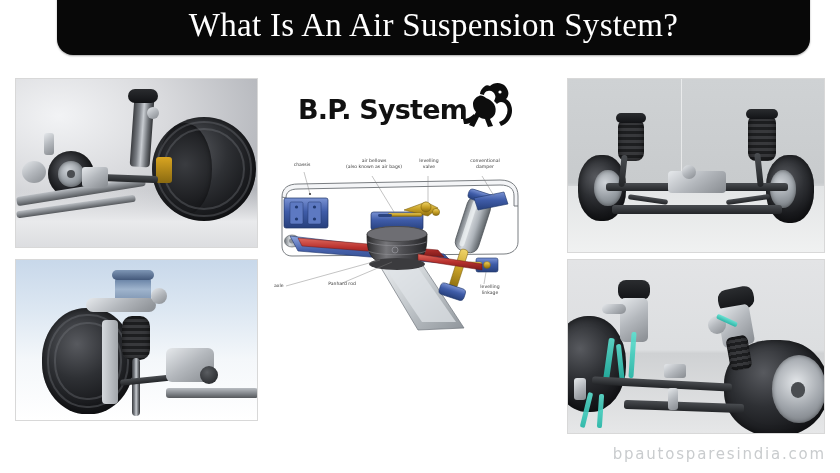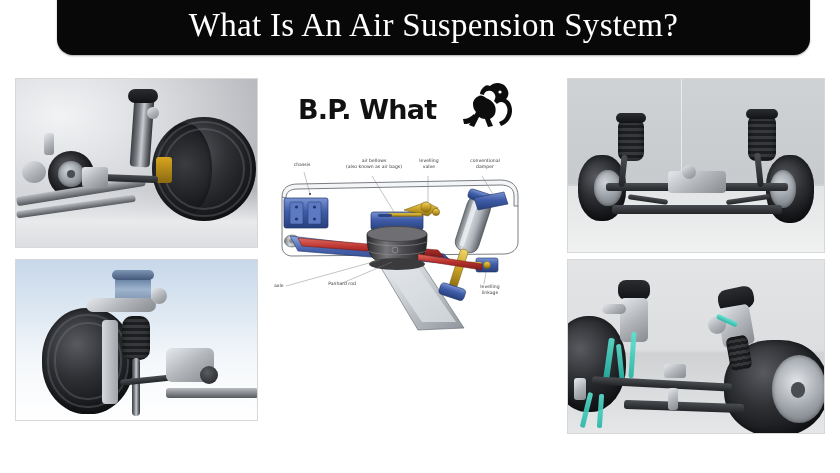--- a/index.html
+++ b/index.html
@@ -362,21 +362,21 @@
     <div class="arm-dark" style="left:24px; top:120px; width:140px; height:8px; transform:rotate(3deg);"></div>
     <div class="arm-dark" style="left:56px; top:142px; width:120px; height:9px; transform:rotate(2deg);"></div>
     <div class="metal-block" style="left:96px; top:104px; width:22px; height:14px; border-radius:3px;"></div>
     <div class="metal-block" style="left:100px; top:128px; width:10px; height:22px;"></div>
     <div class="metal-block" style="left:6px; top:118px; width:12px; height:22px;"></div>
   </div>
 
   <div class="center-col">
 
     <div class="logo-wrap">
-      <div class="logo-word">B.P. What</div>
+      <div class="logo-word">B.P. System</div>
       <svg class="logo-horse" viewBox="0 0 62 52" aria-hidden="true">
         <path fill="#0d0d0d" d="M30 4c3-3 8-4 12-2 3 1 5 4 6 7 1 3 0 6-2 8 2 1 4 3 5 6 2 5 1 11-2 15-2 3-5 5-8 6l-2-4c3-1 6-3 7-6 2-4 2-8 0-11-1-2-3-3-5-3-2 0-3 1-4 2l-3-3c1-2 2-4 1-6-1-3-4-5-7-4-2 0-4 2-4 4l-4-1c0-3 2-6 5-8 1-1 3-1 5 0z"></path>
         <path fill="#0d0d0d" d="M26 16c3 1 6 3 8 6 2 3 2 7 1 10-1 2-3 4-5 5l3 7-5 1-3-8c-2 0-4-1-6-2l-5 10-5-2 7-13c-2-2-3-5-3-8 0-4 3-7 6-8 2-1 5 0 7 2z"></path>
         <path fill="#0d0d0d" d="M14 32c-3 3-7 5-11 5l1 5c5 0 10-2 13-6z"></path>
         <circle cx="40" cy="10" r="1.6" fill="#ffffff"></circle>
       </svg>
     </div>
 
     <div class="diagram">
       <svg width="292" height="210" viewBox="0 0 292 210">
@@ -507,14 +507,15 @@
 
       <div class="dlabel" style="left:50px; top:131px; width:48px;">Panhard rod</div>
 
       <div class="dlabel" style="left:202px; top:134px; width:40px;">
         <div>levelling</div>
         <div>linkage</div>
       </div>
     </div>
   </div>
 
+  <div class="watermark">bpautosparesindia.com</div>
 
 </div>
 
 </body></html>

